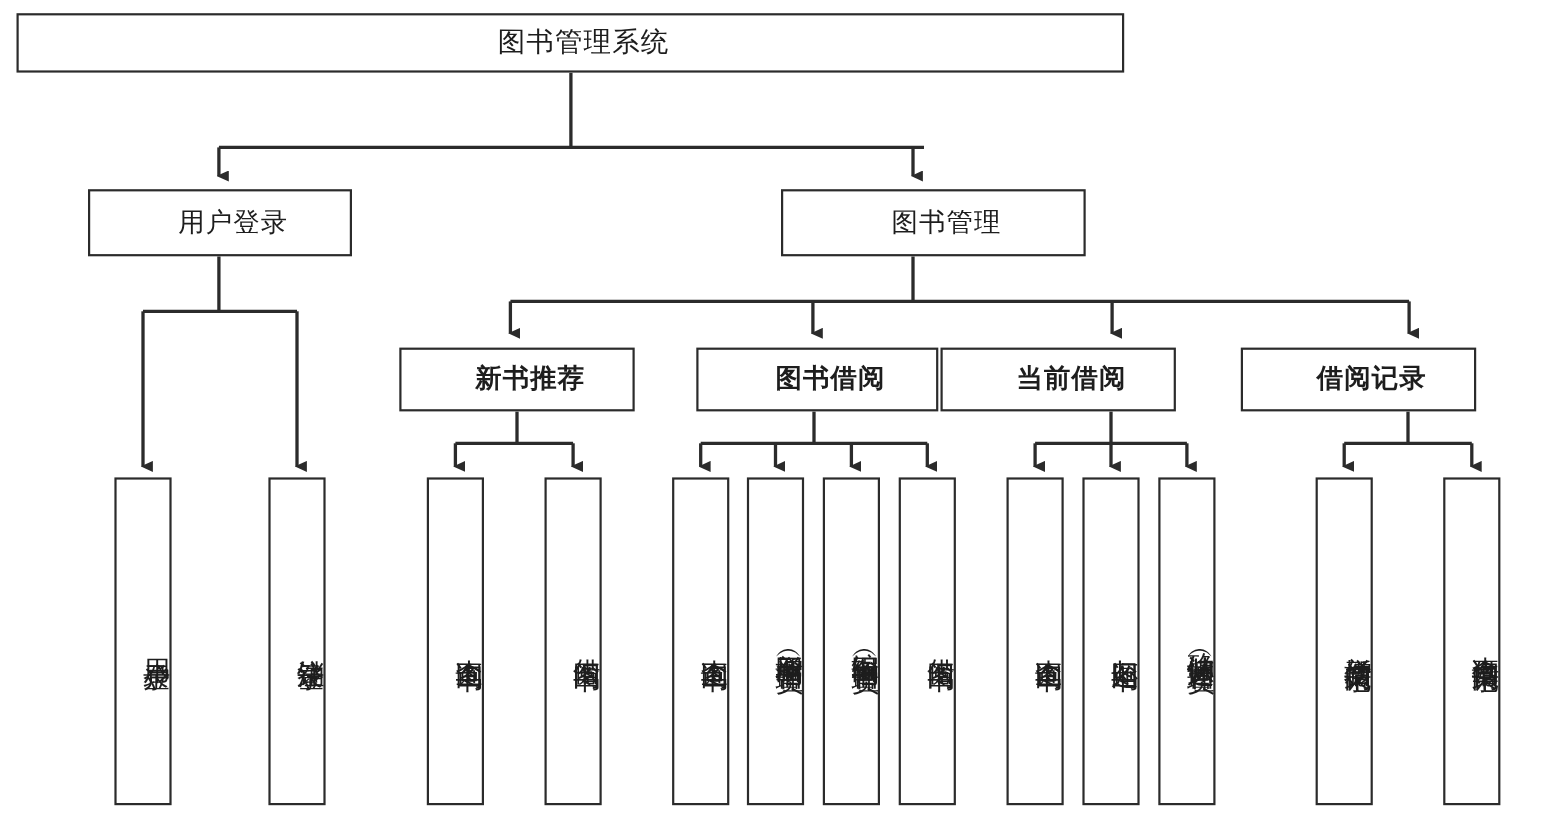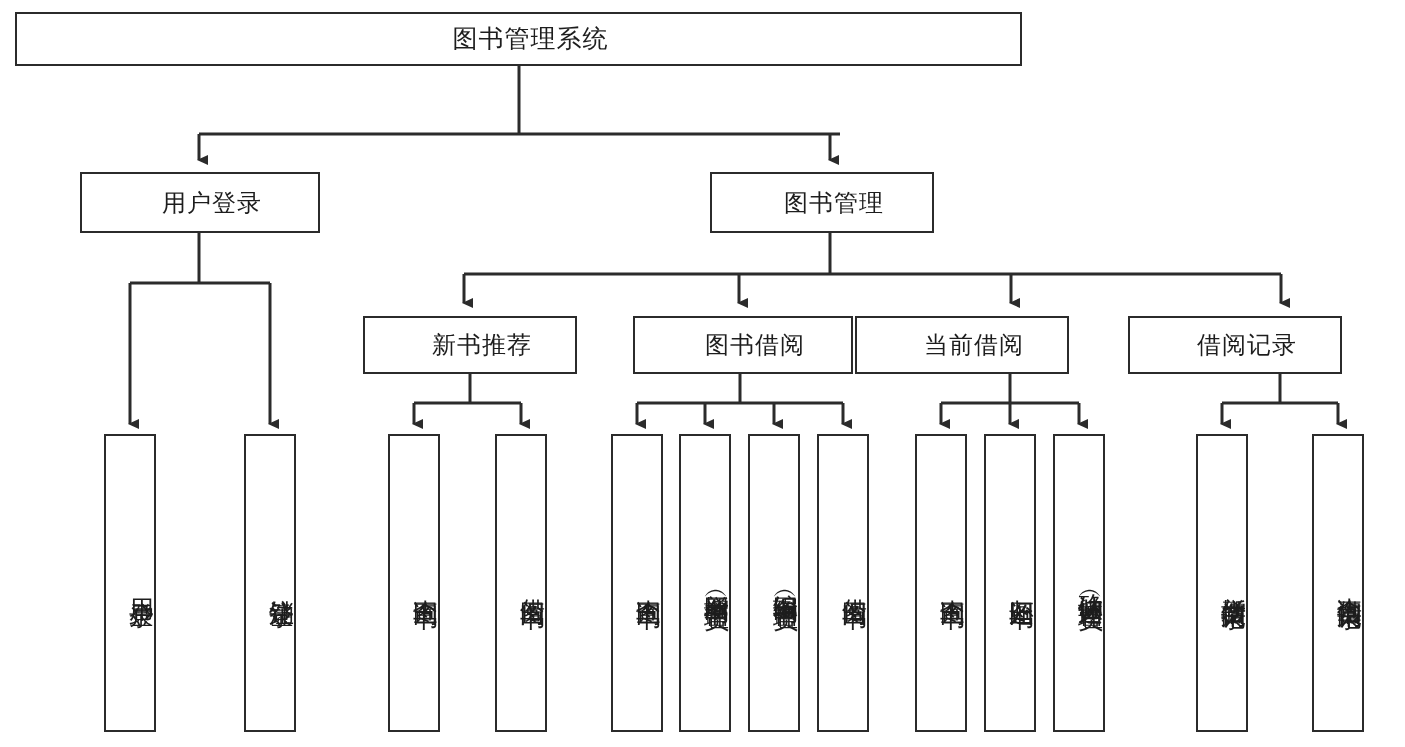--- a/index.html
+++ b/index.html
@@ -37,21 +37,21 @@
     padding-left: 24px;
   }
   .node .label {
     display: block;
     text-align: center;
     line-height: 1.25;
     letter-spacing: 1px;
   }
   .node-root .label { font-size: 25px; }
   .node-l2 .label   { font-size: 24px; }
-  .node-l3 .label   { font-size: 24px; }
+  .node-l3 .label   { font-size: 24px; font-weight: bold; }
   .node-leaf {
     border-width: 2px;
   }
   .node-leaf .label {
     writing-mode: vertical-rl;
     text-orientation: upright;
     font-size: 25px;
     line-height: 1.12;
     letter-spacing: 2px;
     max-height: 286px;
@@ -121,21 +121,21 @@
     </g>
   </svg>
 
   <div class="node node-root" style="left:15px; top:12px; width:1007px; height:54px;">
     <span class="label">图书管理系统</span>
   </div>
 
   <div class="node node-l2" style="left:80px; top:172px; width:240px; height:61px;">
     <span class="label">用户登录</span>
   </div>
-  <div class="node node-l2" style="left:710px; top:172px; width:224px; height:61px;">
+  <div class="node node-l2" style="left:710px; top:172px; width:277px; height:61px;">
     <span class="label">图书管理</span>
   </div>
 
   <div class="node node-l3" style="left:363px; top:316px; width:214px; height:58px;">
     <span class="label">新书推荐</span>
   </div>
   <div class="node node-l3" style="left:633px; top:316px; width:220px; height:58px;">
     <span class="label">图书借阅</span>
   </div>
   <div class="node node-l3" style="left:855px; top:316px; width:214px; height:58px;">

